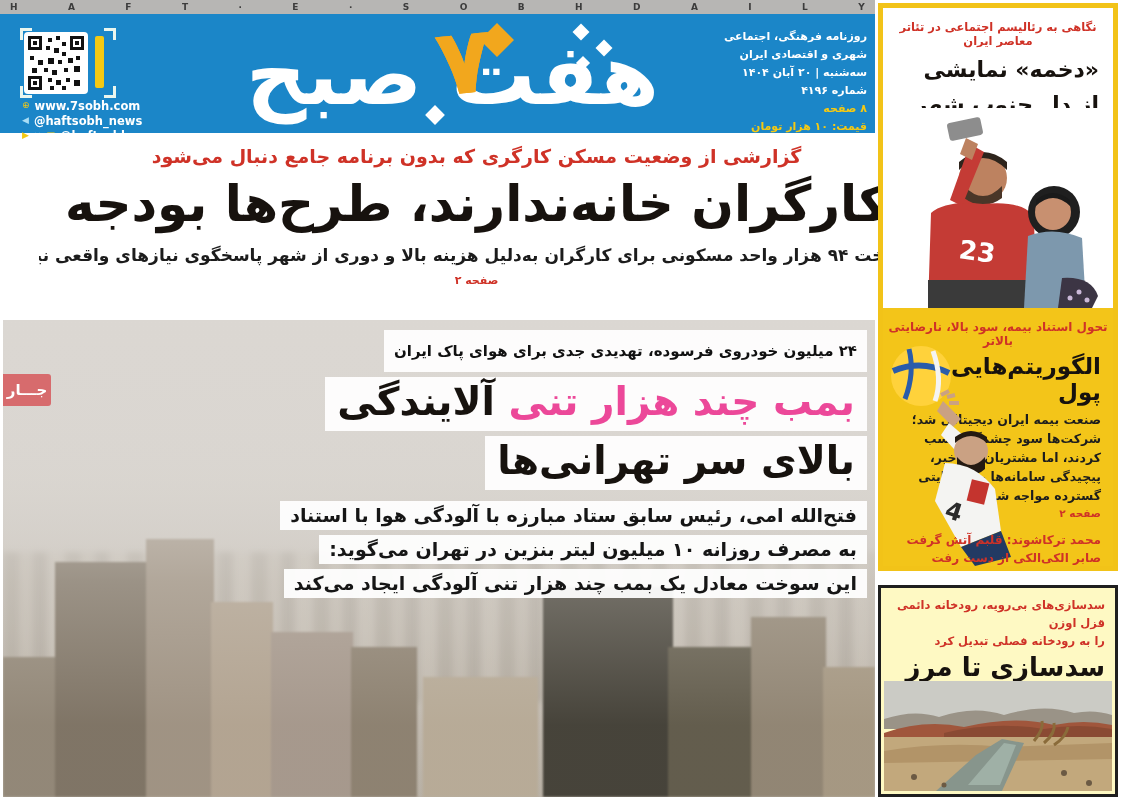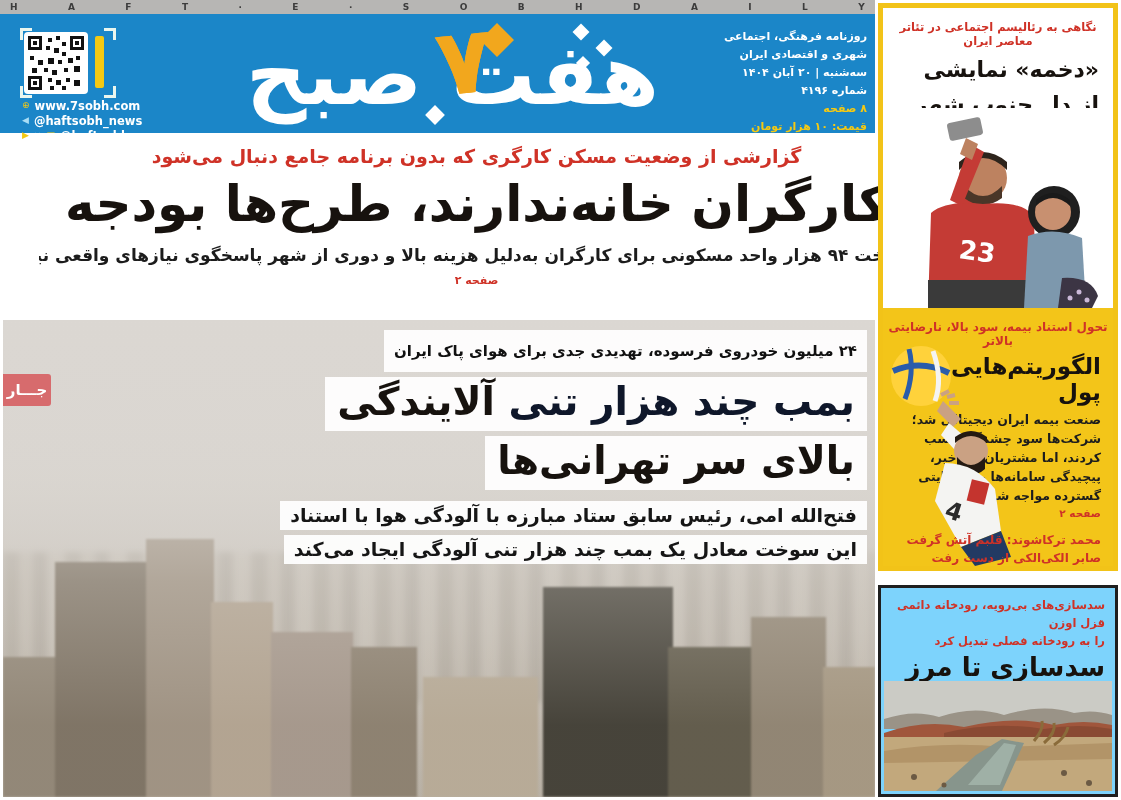--- a/index.html
+++ b/index.html
@@ -108,21 +108,21 @@
     direction:rtl; border-radius:0 3px 3px 0;
   }
   .photo-text{
     position:absolute; right:8px; top:10px; direction:rtl; text-align:right; width:600px;
   }
   .chip{
     display:inline-block; background:rgba(255,255,255,.93); margin-bottom:5px;
   }
   .pt-label .chip{ font-size:15px; font-weight:bold; color:#111; padding:12px 10px; }
   .pt-h .chip{ font-size:39px; font-weight:bold; padding:2px 12px 6px; line-height:46px; letter-spacing:-1px; }
-  .pt-h .red{ color:#0f172a; }
+  .pt-h .red{ color:#ec4899; }
   .pt-h .blk{ color:#17120e; }
   .pt-body .chip{ font-size:19px; font-weight:bold; color:#161616; padding:2px 10px; line-height:25px; }
   .pt-page{ color:#cf3227; font-size:11.5px; font-weight:bold; margin-top:2px; }
   
   .right-col{ position:absolute; left:878px; top:3px; width:240px; height:794px; }
   .panel-top{
     position:absolute; left:0; top:0; width:240px; height:568px;
     border:5px solid #f2c318; background:#fff; overflow:hidden;
   }
   .rtl{ direction:rtl;text-align:center; }
@@ -136,21 +136,21 @@
   }
   .ins-kicker{ margin-top:12px; text-align:center; font-size:12px; }
   .ins-headline{ text-align:right; padding-right:12px; font-size:23px; font-weight:bold; color:#17120e; margin-top:5px; letter-spacing:-1px; }
   .ins-body{ text-align:right; padding:5px 12px 0 10px; font-size:12.5px; font-weight:bold; color:#1d1d1d; line-height:19px; }
   .ins-page{ text-align:right; padding-right:12px; font-size:10.5px; font-weight:bold; color:#cf3227; margin-top:2px; }
   .vb-kicker{ text-align:right; padding-right:12px; font-size:12px; line-height:18px; margin-top:12px; position:relative; z-index:2; }
   .vb-headline{ text-align:right; padding-right:12px; font-size:25px; font-weight:bold; color:#17120e; line-height:34px; margin-top:4px; position:relative; z-index:2; letter-spacing:-1px; }
   .player{ position:absolute; left:0; bottom:0; width:130px; height:235px; z-index:1; }
   .panel-dam{
     position:absolute; left:0; top:582px; width:240px; height:212px;
-    border:3px solid #1f1f1f; background:#7dd3fc; overflow:hidden;
+    border:3px solid #1f1f1f; background:#fef9c3; overflow:hidden;
   }
   .dam-kicker{ text-align:right; padding:8px 10px 0 8px; font-size:11.5px; line-height:18px; }
   .dam-headline{ text-align:right; padding-right:10px; font-size:26px; font-weight:bold; color:#17120e; margin-top:2px; letter-spacing:-1px; }
   .dam-page{ text-align:right; padding-right:10px; font-size:10.5px; font-weight:bold; color:#cf3227; }
   .dam-photo{ position:absolute; left:3px; right:3px; bottom:3px; height:110px; }
 </style>
 </head>
 <body>
 
 <div class="page">
@@ -278,20 +278,21 @@
     <div class="haze"></div>
     <div class="jar-tab">جـــار</div>
     <div class="photo-text">
       <div class="pt-label"><span class="chip">۲۴ میلیون خودروی فرسوده، تهدیدی جدی برای هوای پاک ایران</span></div>
       <div class="pt-h">
         <span class="chip"><span class="red">بمب چند هزار تنی</span><span class="blk"> آلایندگی</span></span>
       </div>
       <div class="pt-h"><span class="chip blk">بالای سر تهرانی‌ها</span></div>
       <div class="pt-body" style="margin-top:6px;">
         <div><span class="chip">فتح‌الله امی، رئیس سابق ستاد مبارزه با آلودگی هوا با استناد</span></div>
+        <div><span class="chip">به مصرف روزانه ۱۰ میلیون لیتر بنزین در تهران می‌گوید:</span></div>
         <div><span class="chip">این سوخت معادل یک بمب چند هزار تنی آلودگی ایجاد می‌کند</span></div>
       </div>
     </div>
   </div>
 
   <aside class="right-col">
     <div class="panel-top">
       <div class="rtl kicker th-kicker">نگاهی به رئالیسم اجتماعی در تئاتر معاصر ایران</div>
       <div class="rtl th-headline">«دخمه» نمایشی</div>
       <div class="rtl th-headline" style="margin-top:0;">از دل جنوب شهر</div>

